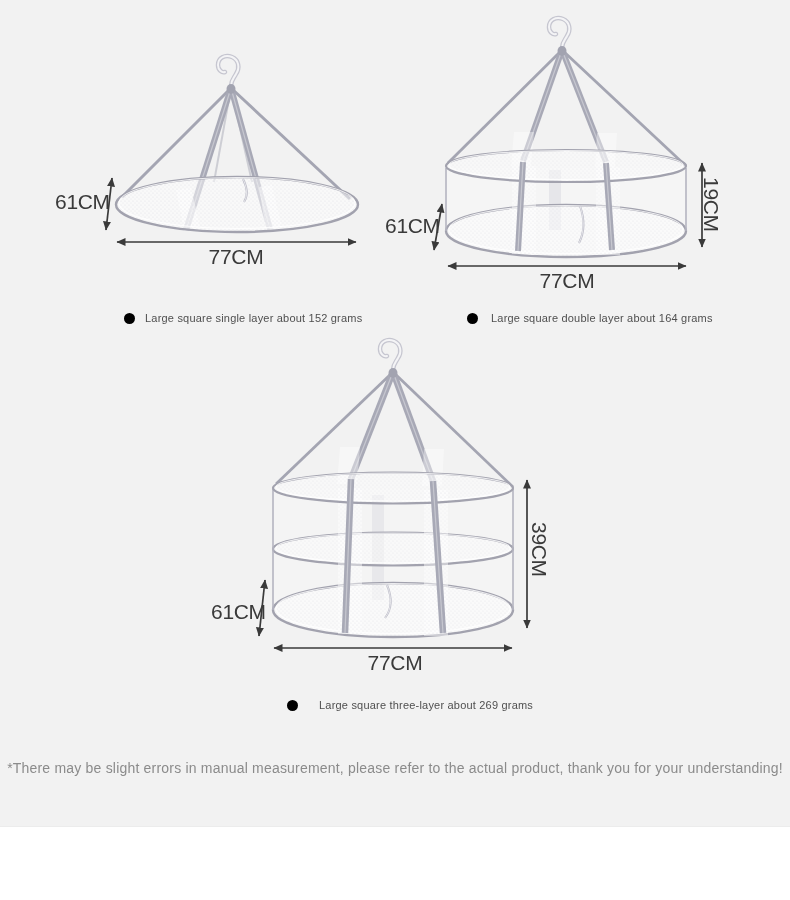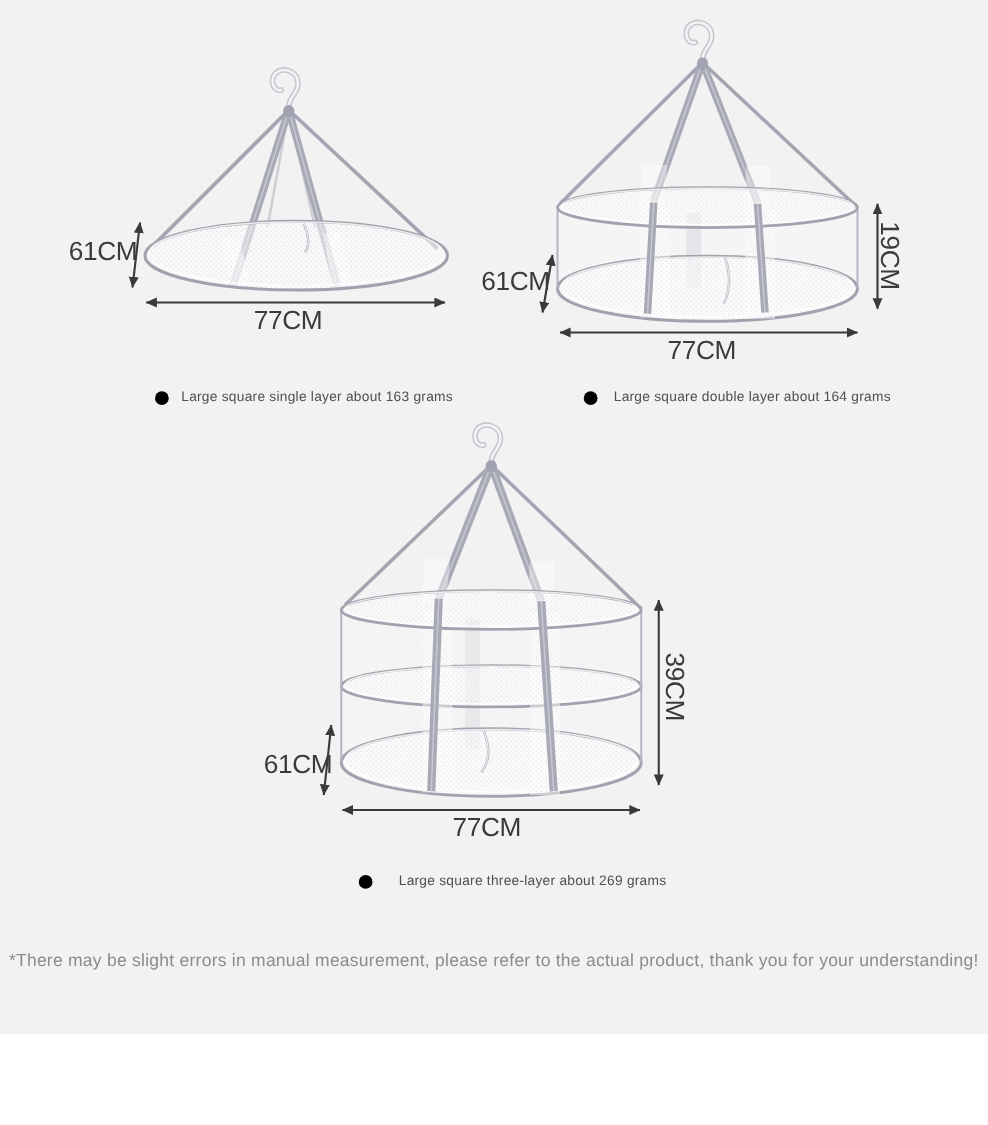--- a/index.html
+++ b/index.html
@@ -17,21 +17,21 @@
     width: 790px; height: 900px;
   }
   .dim-label {
     position: absolute;
     font-size: 21px;
     letter-spacing: -0.3px;
     color: #3a3a3a;
     white-space: nowrap;
     line-height: 1.1;
   }
-  .dim-label.center { }
+  .dim-label.center { text-align: center; }
   .dim-label.rot {
     transform: rotate(90deg);
     transform-origin: 0 0;
   }
   .caption-row {
     position: absolute;
     display: flex;
     align-items: center;
     white-space: nowrap;
   }
@@ -256,21 +256,21 @@
   <div class="dim-label" style="left:385px; top:214px;">61CM</div>
   <div class="dim-label rot" style="left:723px; top:177px;">19CM</div>
   <div class="dim-label center" style="left:534px; top:269px; width:66px;">77CM</div>
 
   <div class="dim-label rot" style="left:551px; top:522px;">39CM</div>
   <div class="dim-label" style="left:211px; top:600px;">61CM</div>
   <div class="dim-label center" style="left:362px; top:651px; width:66px;">77CM</div>
 
   <div class="caption-row row1" style="left:124px; top:312px;">
     <span class="caption-bullet"></span>
-    <span class="caption-text">Large square single layer about 163 grams</span>
+    <span class="caption-text">Large square single layer about 152 grams</span>
   </div>
   <div class="caption-row row2" style="left:467px; top:312px;">
     <span class="caption-bullet"></span>
     <span class="caption-text">Large square double layer about 164 grams</span>
   </div>
   <div class="caption-row row3" style="left:287px; top:699px;text-align:right;">
     <span class="caption-bullet"></span>
     <span class="caption-text">Large square three-layer about 269 grams</span>
   </div>
 

